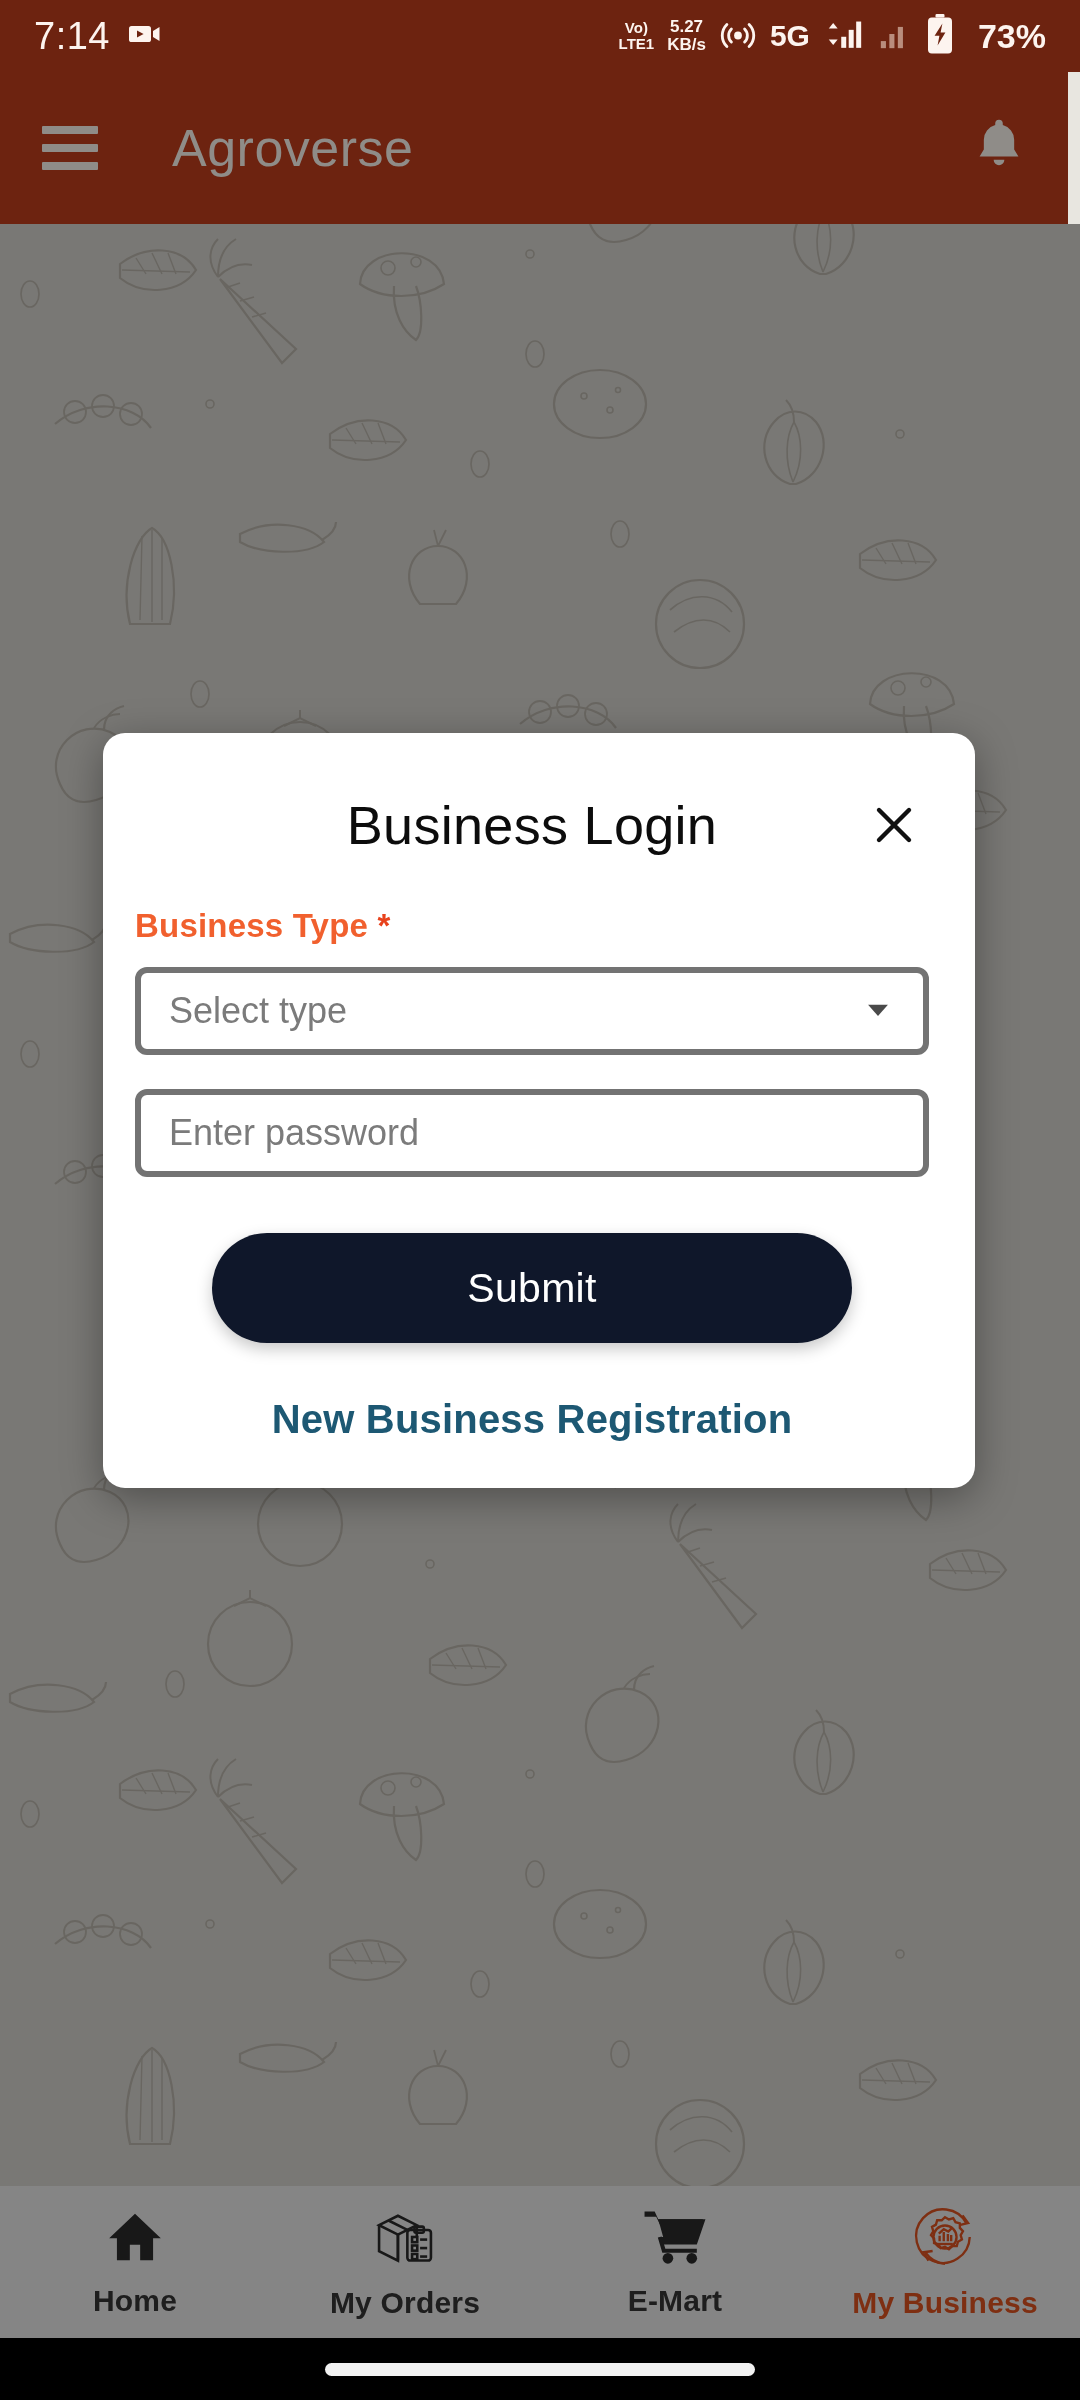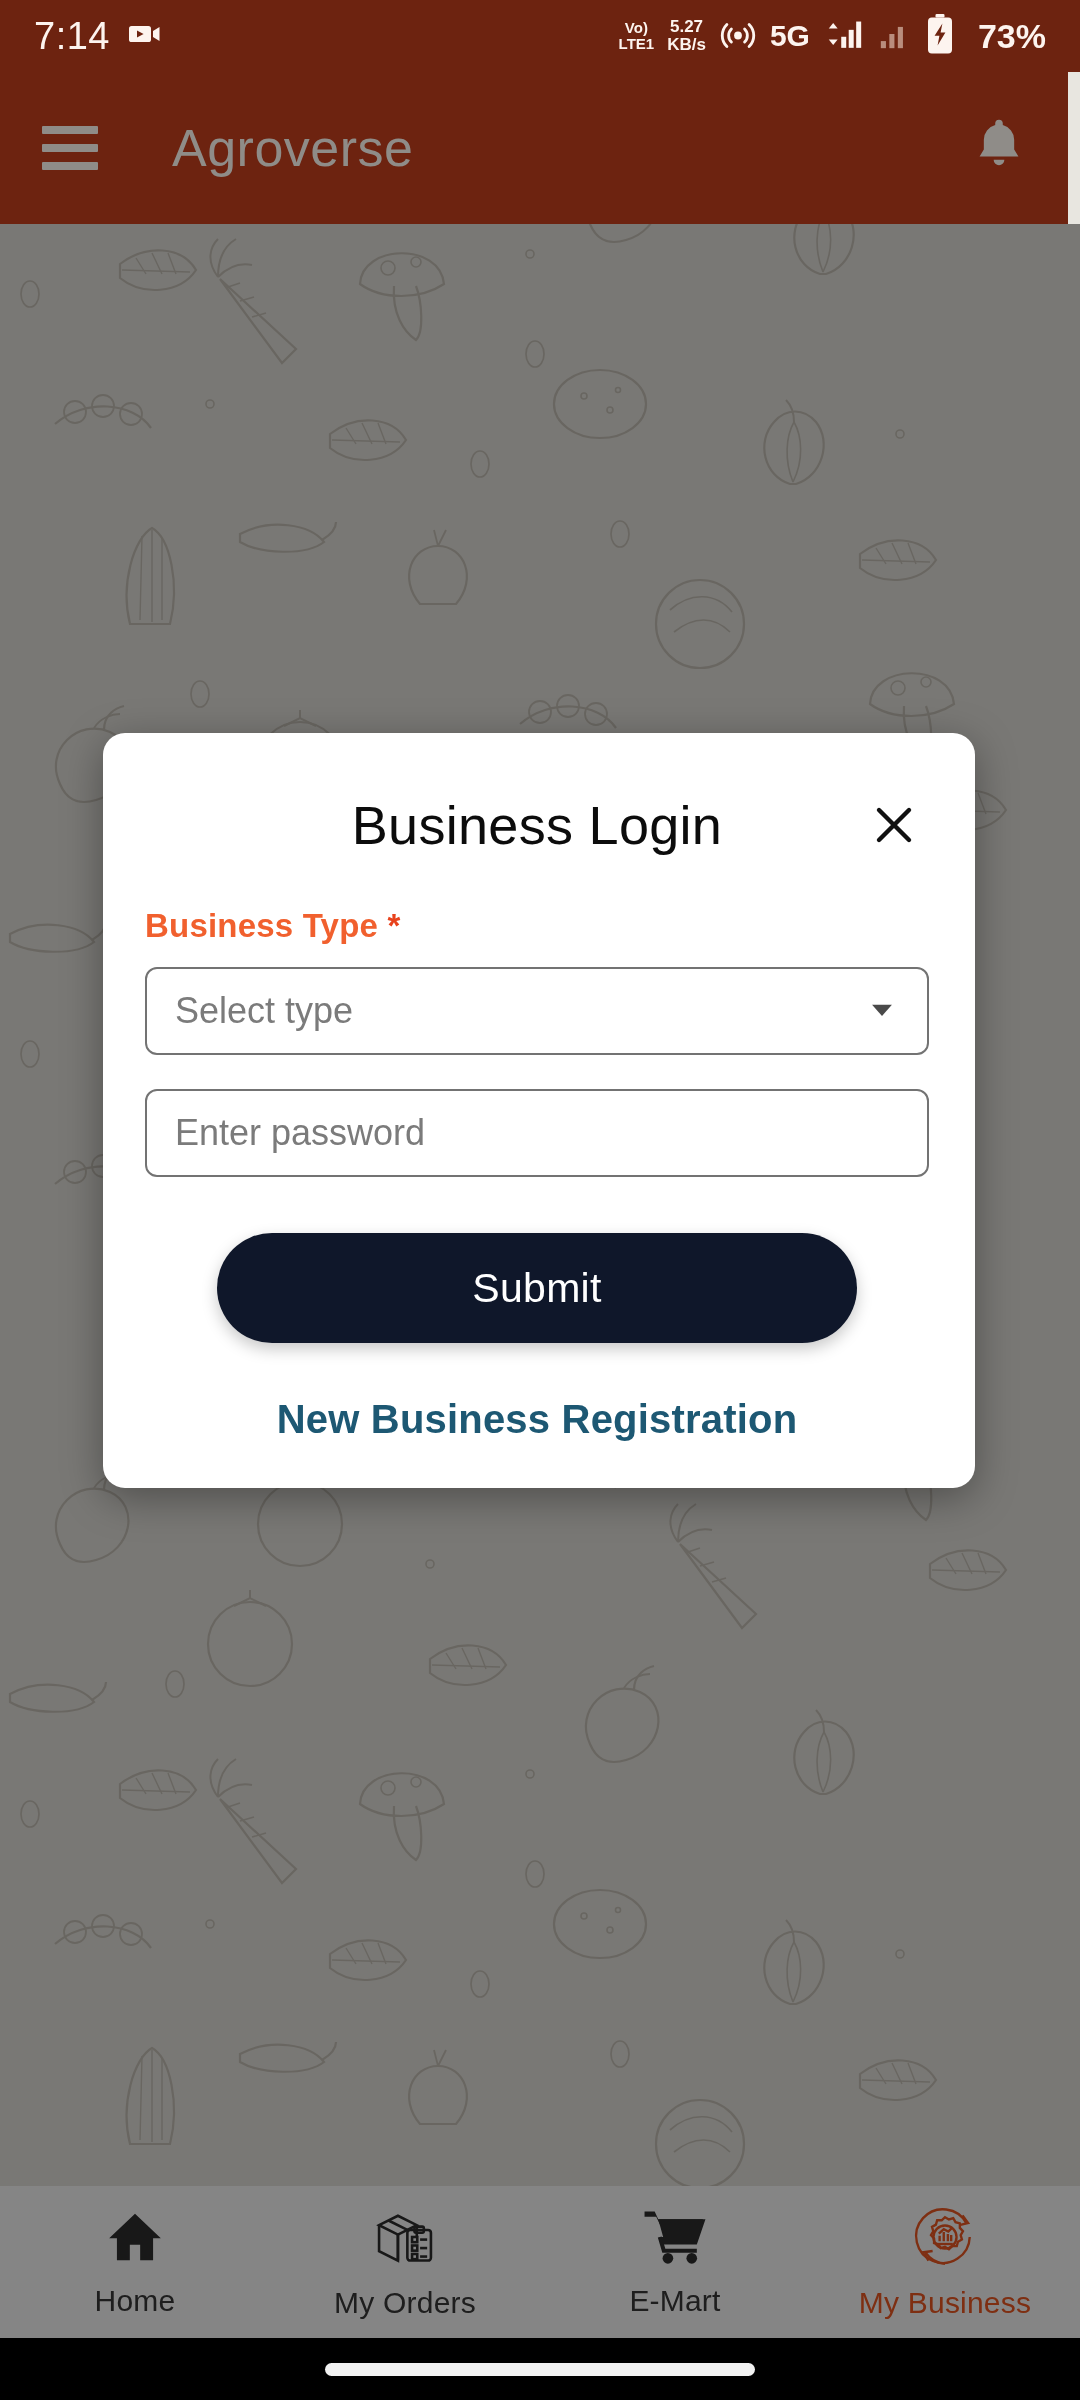--- a/index.html
+++ b/index.html
@@ -83,21 +83,21 @@
   
   #bottomnav {
     position:absolute; left:0; bottom:62px;
     width:1080px; height:152px;
     background:#ffffff;
     display:flex; align-items:center;
     z-index:22;
   }
   #bottomnav .navitem {
     flex:1; display:flex; flex-direction:column;
-    align-items:center; justify-content:center; gap:12px;
+    align-items:center; justify-content:center; gap:12px;font-weight:bold;
   }
   #bottomnav .navlabel { font-size:30px; color:#3a3a3a; letter-spacing:0.2px; }
   #bottomnav .navitem.active .navlabel { color:#f15a24; }
   #navdim {
     position:absolute; left:0; bottom:62px;
     width:1080px; height:152px;
     background:rgba(0,0,0,0.48);
     z-index:23; pointer-events:none;
   }
 
@@ -112,21 +112,21 @@
 
   
   #modal {
     position:absolute;
     left:103px; top:733px;
     width:872px;
     background:#fff;
     border-radius:22px;
     box-shadow:0 10px 40px rgba(0,0,0,0.35);
     z-index:30;
-    padding:44px 46px 46px 42px;
+    padding:44px 46px 46px 32px;
   }
   .modal-head {
     position:relative;
     display:flex; align-items:center; justify-content:center;
     height:96px;
   }
   .modal-title {
     font-size:54px; font-weight:400; color:#0c0c0c; letter-spacing:0.3px;
   }
   .modal-close {
@@ -137,21 +137,21 @@
 
   .field { margin-top:34px; }
   .field-label {
     font-size:33px; font-weight:bold; color:#f1602e;
     letter-spacing:0.2px; margin-bottom:22px;
   }
   .field-label .req { color:#e8421c; }
 
   .control {
     width:100%; height:88px;
-    border:2px solid #737373;
+    border:6px solid #737373;
     border-radius:12px;
     background:#fff;
     display:flex; align-items:center;
     padding:0 28px;
   }
   .control .ph { font-size:36px; color:#7b7b7b; }
   .control .chev { margin-left:auto; }
 
   .submit-wrap { margin-top:56px; display:flex; justify-content:center; }
   .submit-btn {

